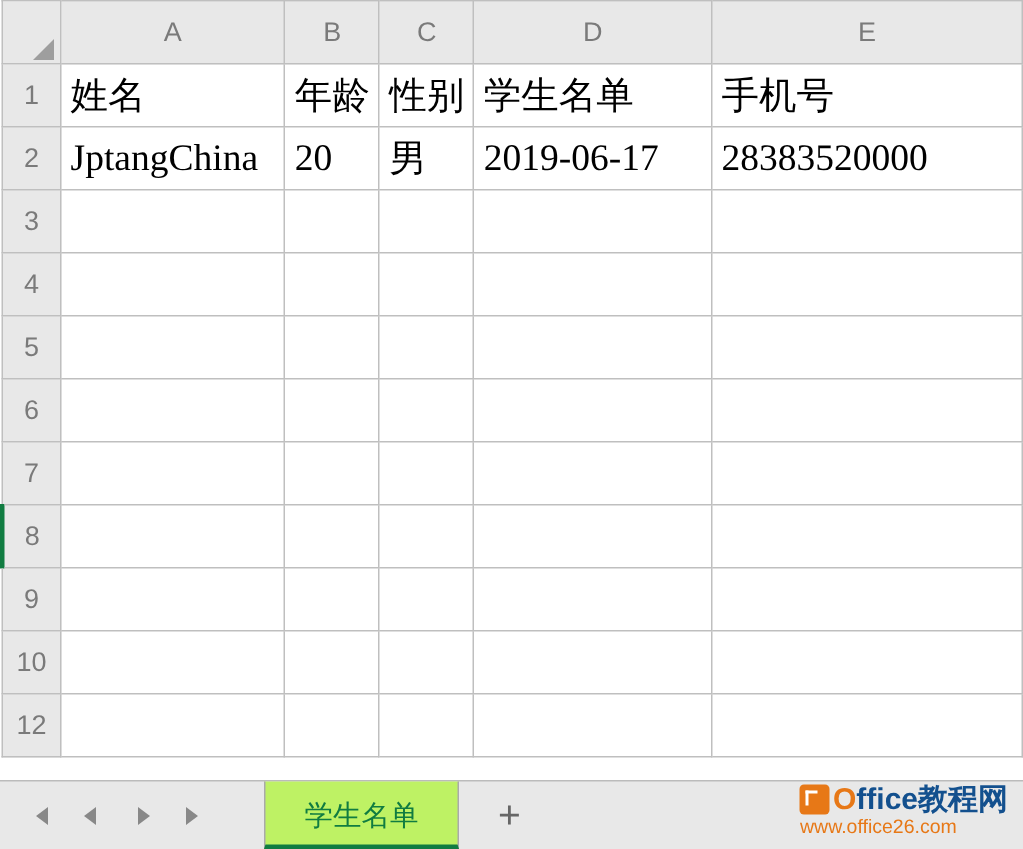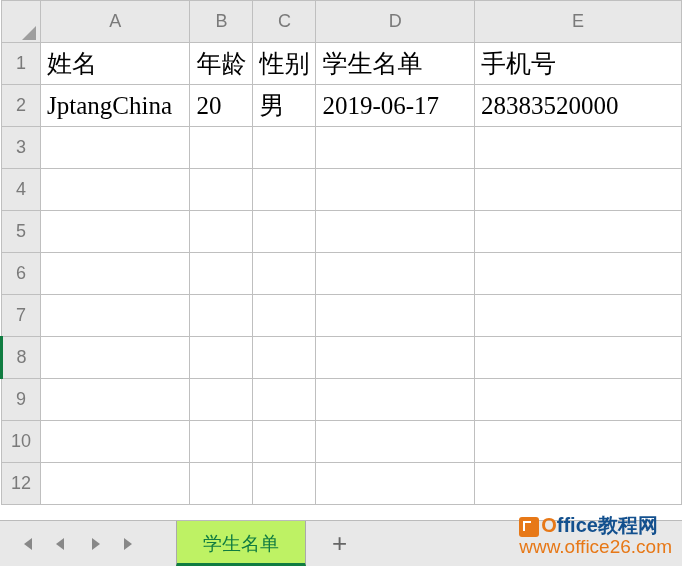--- a/index.html
+++ b/index.html
@@ -115,21 +115,21 @@
       right: 10px;
       bottom: 8px;
       text-align: left;
       font-family: Arial, sans-serif;
       line-height: 1.1;
     }
     .wm-top { font-size: 20px; font-weight: bold; }
     .wm-top .o { color: #e77817; }
     .wm-top .rest { color: #13508e; }
     .wm-top .cn { color: #13508e; font-weight: bold; }
-    .wm-bottom { font-size: 19px; color: #e77817; }
+    .wm-bottom { font-size: 13px; color: #e77817; }
     .wm-icon {
       display: inline-block;
       width: 20px; height: 20px;
       background: #e77817;
       color: #fff;
       font-size: 14px;
       text-align: center;
       line-height: 20px;
       border-radius: 3px;
       vertical-align: middle;

